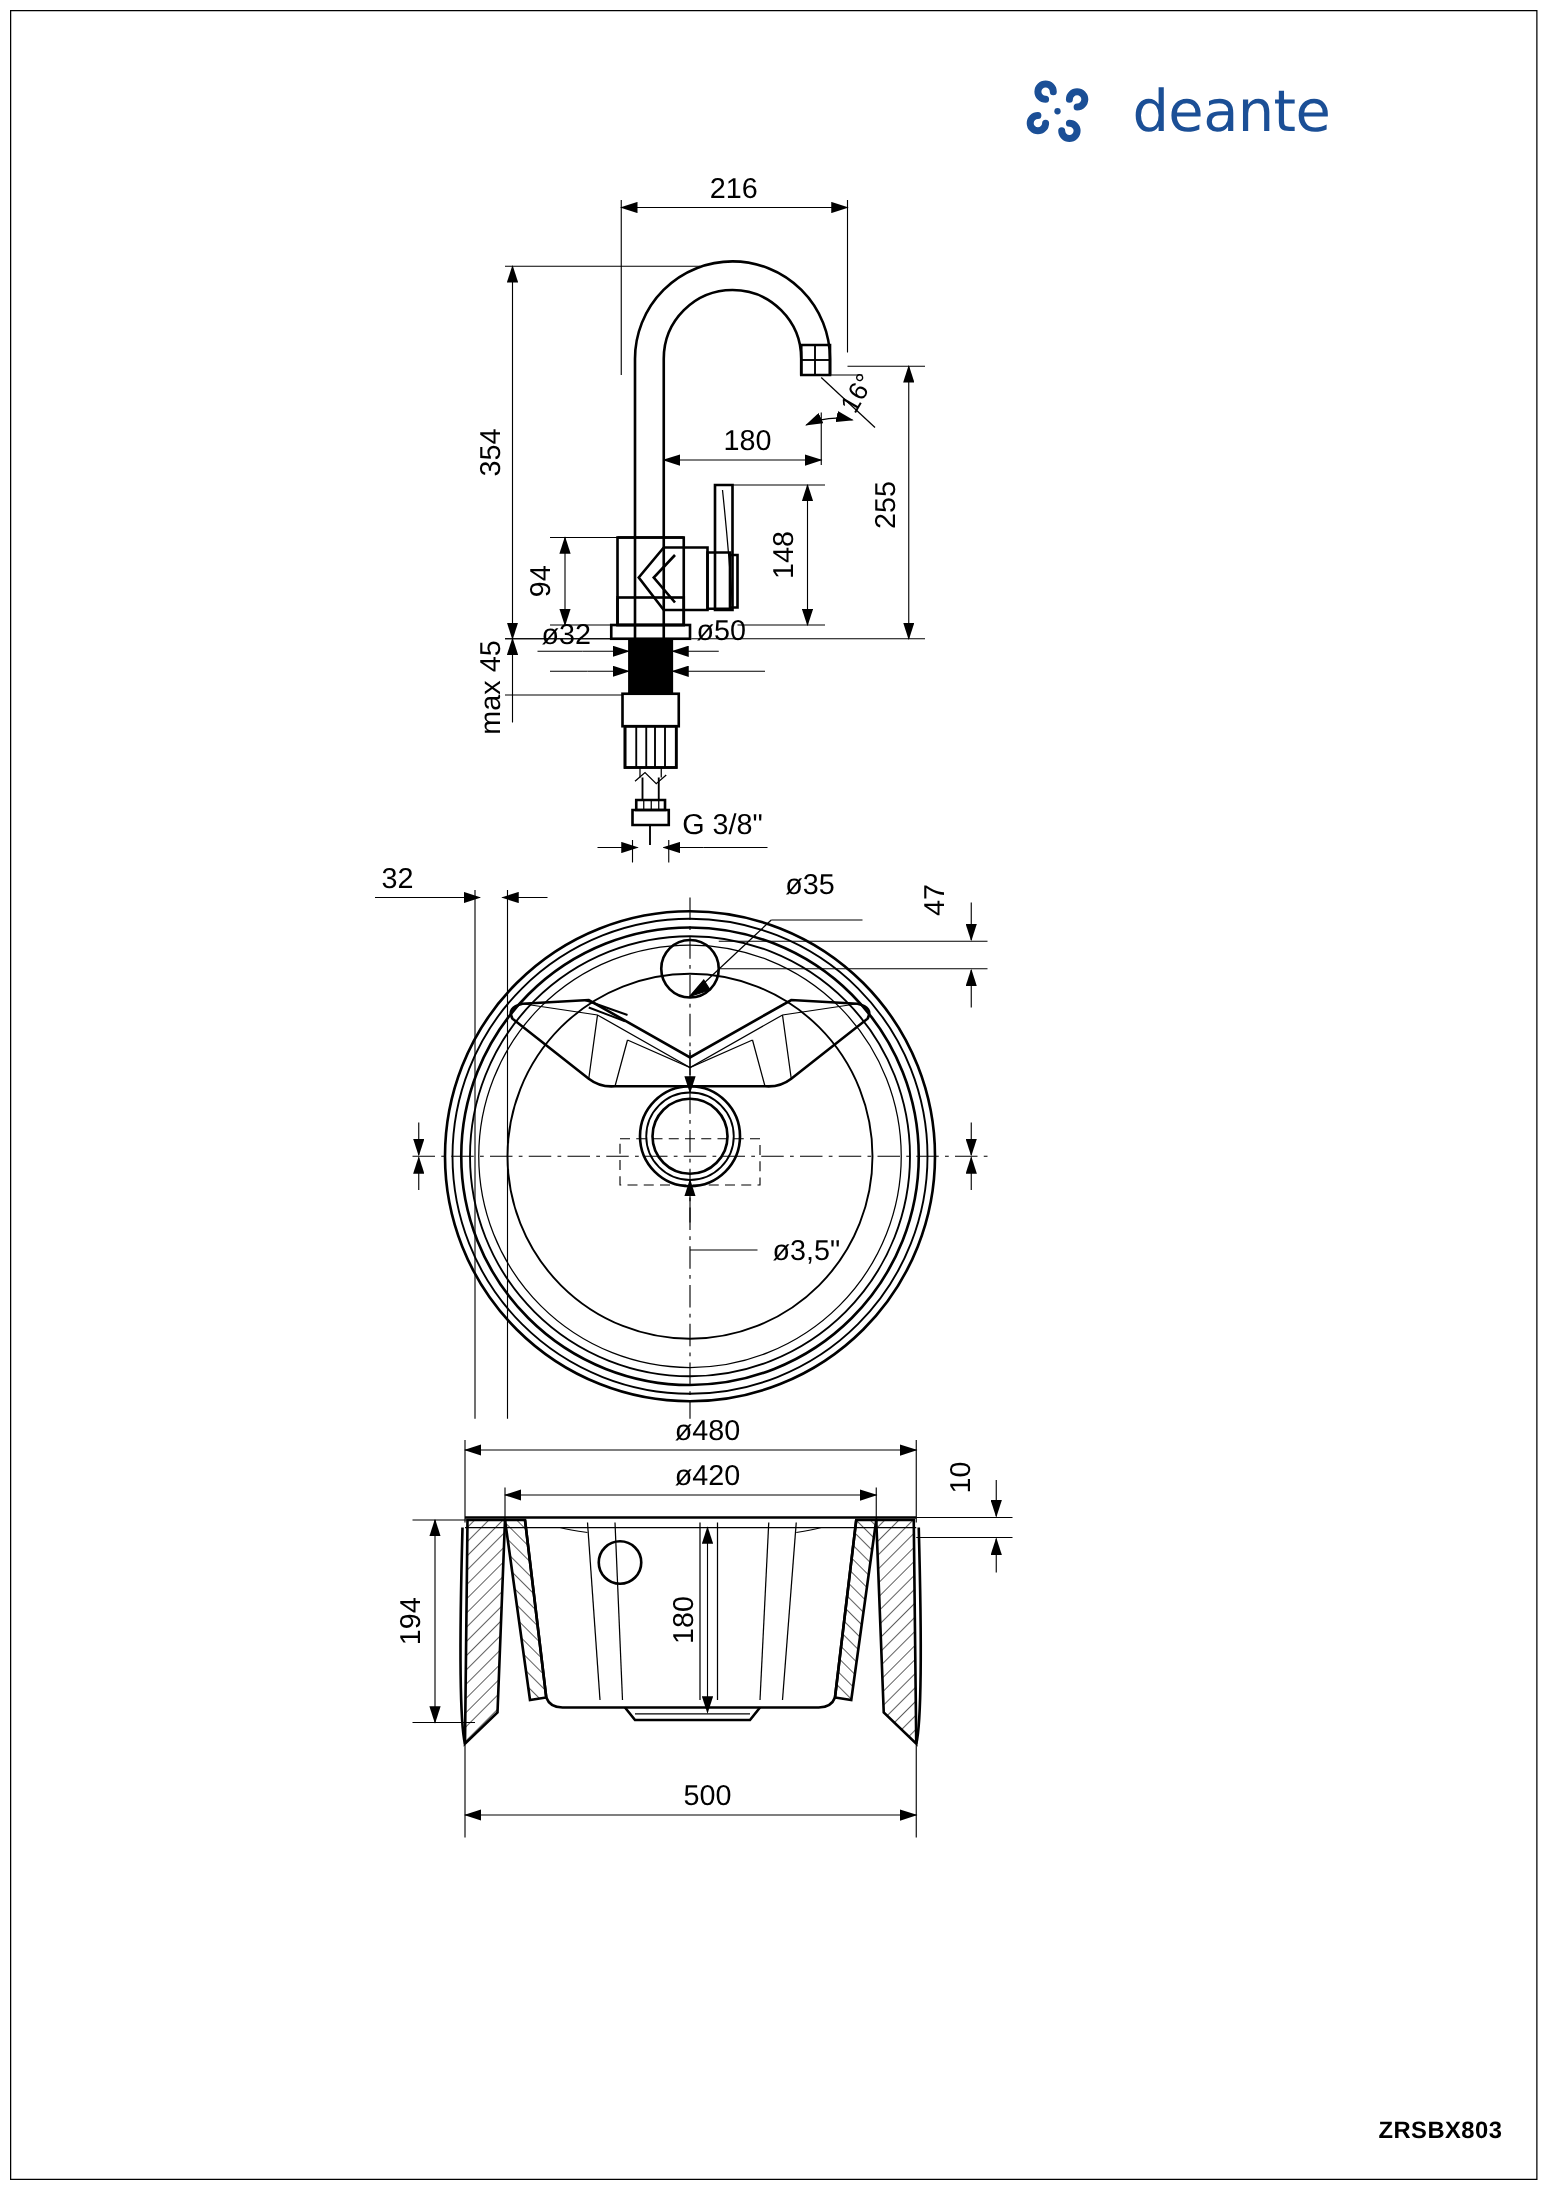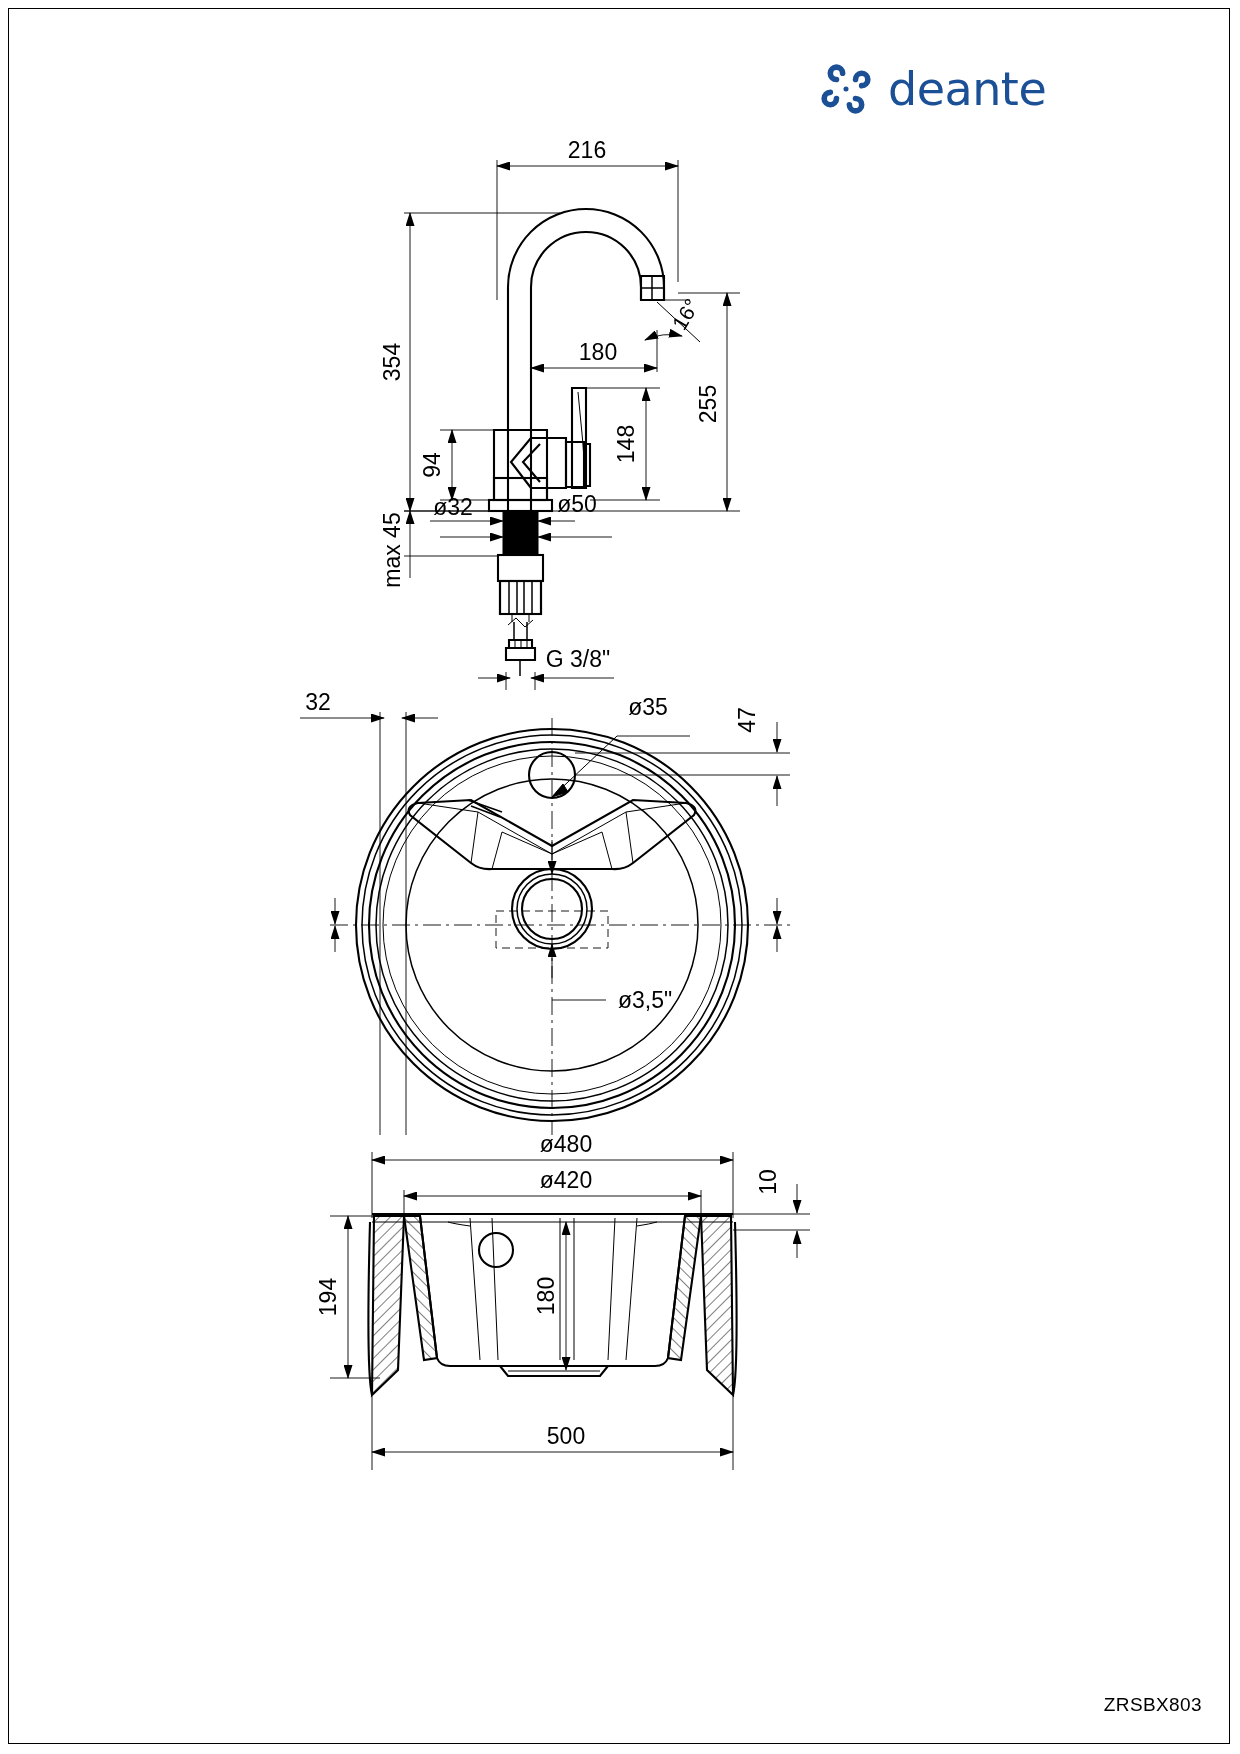--- a/index.html
+++ b/index.html
@@ -11,31 +11,31 @@
     position:relative;
     overflow:hidden;
   }
   #sheet{position:absolute;inset:0;}
   .frame{
     position:absolute;left:8px;top:8px;width:1222px;height:1736px;
     border:1.5px solid #000;box-sizing:border-box;
   }
   .logo-wrap{
     position:absolute;left:818px;top:58px;width:235px;height:62px;
-    display:flex;align-items:center;gap:14px;
+    display:flex;align-items:center;gap:32px;
   }
   .logo-mark{width:56px;height:56px;flex:0 0 auto;}
   .logo-text{
     font-family:"DejaVu Sans","Liberation Sans",sans-serif;
     font-size:46px;letter-spacing:-0.5px;color:#1b4f96;
     line-height:1;font-weight:400;
   }
   .code{
     position:absolute;right:38px;bottom:38px;
-    font-size:19px;letter-spacing:.4px;
+    font-size:19px;letter-spacing:.4px;font-weight:bold;
   }
   svg.draw{position:absolute;left:0;top:0;width:1240px;height:1754px;overflow:visible;}
   .ln{stroke:#000;fill:none;}
   .thick{stroke-width:2.1;}
   .med{stroke-width:1.5;}
   .thin{stroke-width:1.0;}
   .dim{stroke:#000;stroke-width:0.9;fill:none;}
   .ext{stroke:#000;stroke-width:0.9;fill:none;}
   .center{stroke:#000;stroke-width:0.9;fill:none;stroke-dasharray:18 5 3 5;}
   .hidden{stroke:#000;stroke-width:0.9;fill:none;stroke-dasharray:8 5;}

